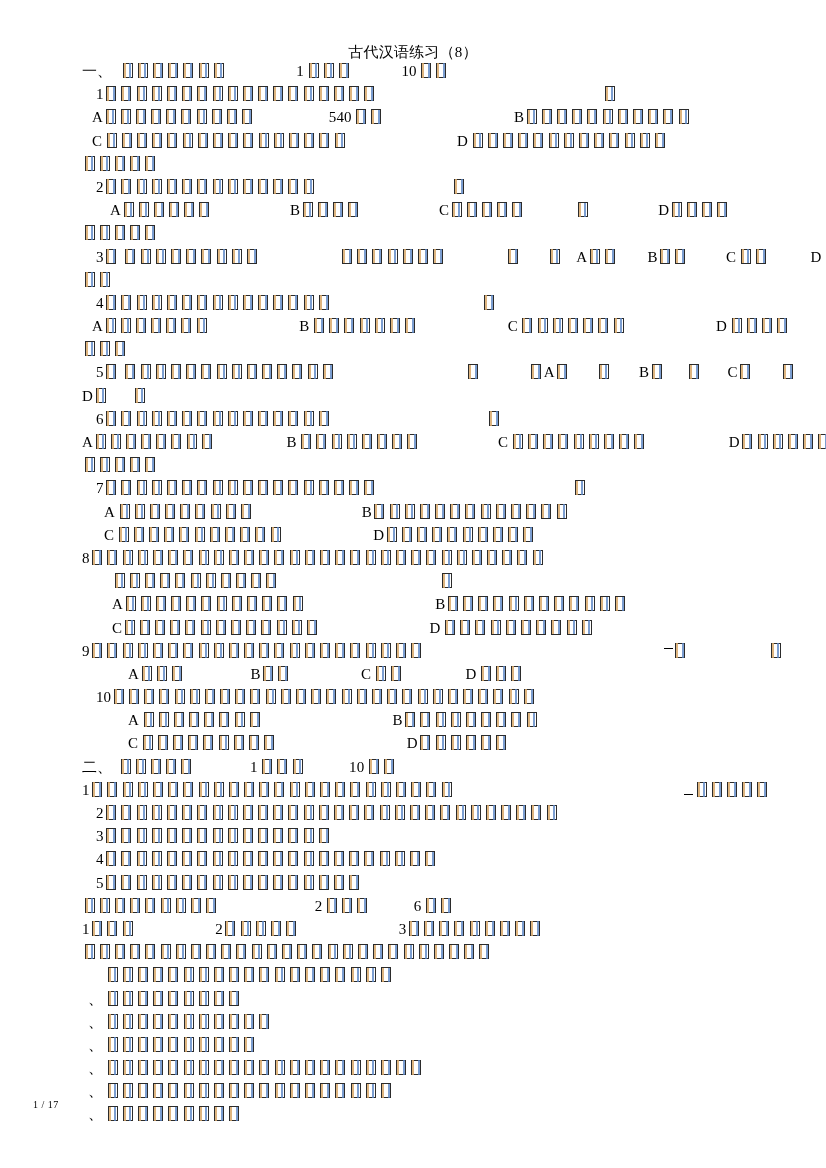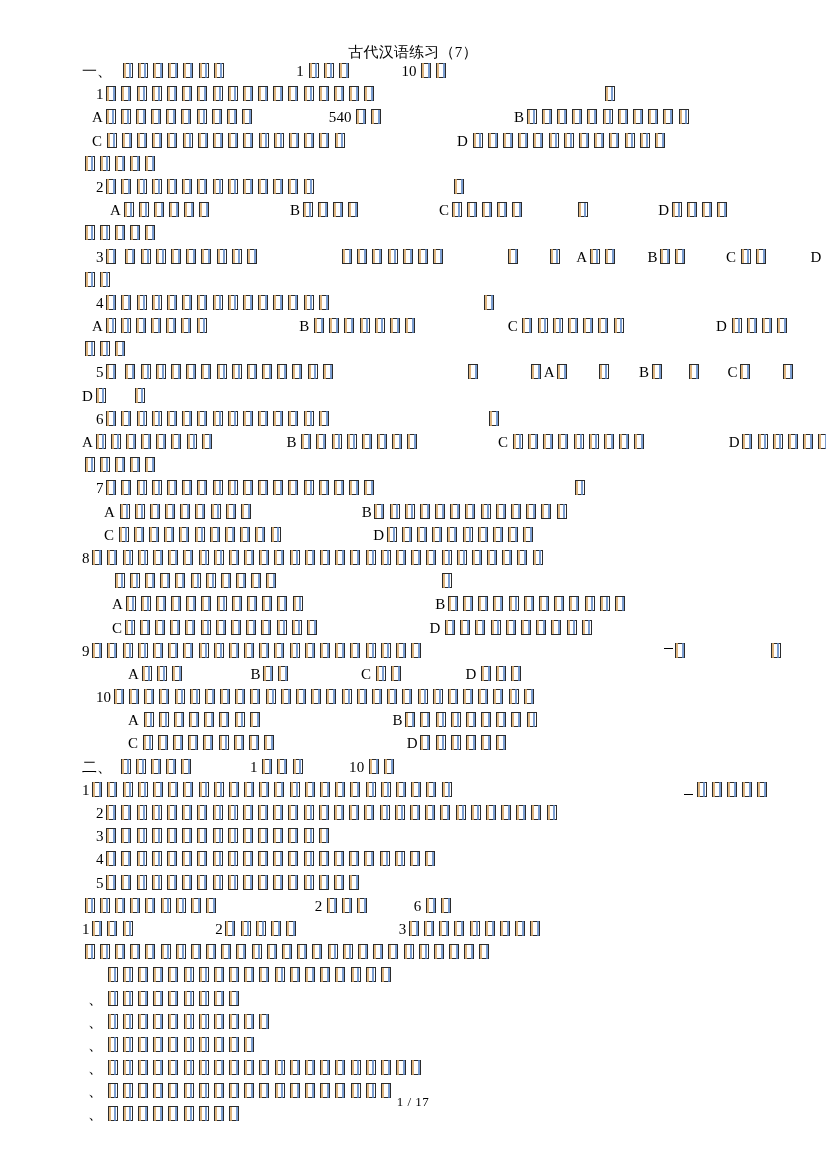--- a/index.html
+++ b/index.html
@@ -83,24 +83,25 @@
     letter-spacing: 0.1px;
   }
   .cjk-ok {
     font-family: "Liberation Serif", "DejaVu Serif", serif;
   }
   .sp { display: inline-block; }
   .page-footer {
     position: absolute;
     left: 0; right: 0;
     bottom: 58px;
-    text-align: center;
-    font-size: 13px;
+    text-align: left;
+    font-size: 10px;
     font-family: "Liberation Serif", "DejaVu Serif", serif;
     letter-spacing: 0.5px;
+    padding-left: 33px;
   }
   .blank-underline {
     display: inline-block;
     border-bottom: 1px solid #000;
     width: 9px;
     height: 13px;
     vertical-align: baseline;
     margin-right: 1px;
   }
   .dash-mark {
@@ -114,19 +115,19 @@
     display: inline-block;
     width: 11px;
     font-size: 15px;
   }
 </style>
 </head>
 <body>
 
 <div class="page">
 
-  <div class="doc-title">古代汉语练习（7）</div>
+  <div class="doc-title">古代汉语练习（8）</div>
 
   <div class="body-text" id="body-root"><div class="line"><span class="cjk-ok">一、</span><span class="sp" style="width:8px"></span><span class="tofu"></span><span class="tofu"></span><span class="tofu"></span><span class="tofu"></span><span class="tofu"></span><span class="tofu"></span><span class="tofu"></span><span class="sp" style="width:70px"></span><span class="ascii">1</span><span class="sp" style="width:2px"></span><span class="tofu"></span><span class="tofu"></span><span class="tofu"></span><span class="sp" style="width:50px"></span><span class="ascii">10</span><span class="sp" style="width:2px"></span><span class="tofu"></span><span class="tofu"></span></div><div class="line"><span class="sp" style="width:14px"></span><span class="ascii">1</span><span class="tofu"></span><span class="tofu"></span><span class="tofu"></span><span class="tofu"></span><span class="tofu"></span><span class="tofu"></span><span class="tofu"></span><span class="tofu"></span><span class="tofu"></span><span class="tofu"></span><span class="tofu"></span><span class="tofu"></span><span class="tofu"></span><span class="tofu"></span><span class="tofu"></span><span class="tofu"></span><span class="tofu"></span><span class="tofu"></span><span class="sp" style="width:225px"></span><span class="tofu"></span></div><div class="line"><span class="sp" style="width:10px"></span><span class="ascii">A</span><span class="tofu"></span><span class="tofu"></span><span class="tofu"></span><span class="tofu"></span><span class="tofu"></span><span class="tofu"></span><span class="tofu"></span><span class="tofu"></span><span class="tofu"></span><span class="tofu"></span><span class="sp" style="width:74px"></span><span class="ascii">540</span><span class="sp" style="width:2px"></span><span class="tofu"></span><span class="tofu"></span><span class="sp" style="width:130px"></span><span class="ascii">B</span><span class="tofu"></span><span class="tofu"></span><span class="tofu"></span><span class="tofu"></span><span class="tofu"></span><span class="tofu"></span><span class="tofu"></span><span class="tofu"></span><span class="tofu"></span><span class="tofu"></span><span class="tofu"></span></div><div class="line"><span class="sp" style="width:10px"></span><span class="ascii">C</span><span class="sp" style="width:2px"></span><span class="tofu"></span><span class="tofu"></span><span class="tofu"></span><span class="tofu"></span><span class="tofu"></span><span class="tofu"></span><span class="tofu"></span><span class="tofu"></span><span class="tofu"></span><span class="tofu"></span><span class="tofu"></span><span class="tofu"></span><span class="tofu"></span><span class="tofu"></span><span class="tofu"></span><span class="tofu"></span><span class="sp" style="width:110px"></span><span class="ascii">D</span><span class="sp" style="width:2px"></span><span class="tofu"></span><span class="tofu"></span><span class="tofu"></span><span class="tofu"></span><span class="tofu"></span><span class="tofu"></span><span class="tofu"></span><span class="tofu"></span><span class="tofu"></span><span class="tofu"></span><span class="tofu"></span><span class="tofu"></span><span class="tofu"></span></div><div class="line"><span class="tofu"></span><span class="tofu"></span><span class="tofu"></span><span class="tofu"></span><span class="tofu"></span></div><div class="line"><span class="sp" style="width:14px"></span><span class="ascii">2</span><span class="tofu"></span><span class="tofu"></span><span class="tofu"></span><span class="tofu"></span><span class="tofu"></span><span class="tofu"></span><span class="tofu"></span><span class="tofu"></span><span class="tofu"></span><span class="tofu"></span><span class="tofu"></span><span class="tofu"></span><span class="tofu"></span><span class="tofu"></span><span class="sp" style="width:135px"></span><span class="tofu"></span></div><div class="line"><span class="sp" style="width:28px"></span><span class="ascii">A</span><span class="tofu"></span><span class="tofu"></span><span class="tofu"></span><span class="tofu"></span><span class="tofu"></span><span class="tofu"></span><span class="sp" style="width:78px"></span><span class="ascii">B</span><span class="tofu"></span><span class="tofu"></span><span class="tofu"></span><span class="tofu"></span><span class="sp" style="width:78px"></span><span class="ascii">C</span><span class="tofu"></span><span class="tofu"></span><span class="tofu"></span><span class="tofu"></span><span class="tofu"></span><span class="sp" style="width:50px"></span><span class="tofu"></span><span class="sp" style="width:68px"></span><span class="ascii">D</span><span class="tofu"></span><span class="tofu"></span><span class="tofu"></span><span class="tofu"></span></div><div class="line"><span class="tofu"></span><span class="tofu"></span><span class="tofu"></span><span class="tofu"></span><span class="tofu"></span></div><div class="line"><span class="sp" style="width:14px"></span><span class="ascii">3</span><span class="tofu"></span><span class="sp" style="width:4px"></span><span class="tofu"></span><span class="tofu"></span><span class="tofu"></span><span class="tofu"></span><span class="tofu"></span><span class="tofu"></span><span class="tofu"></span><span class="tofu"></span><span class="tofu"></span><span class="sp" style="width:80px"></span><span class="tofu"></span><span class="tofu"></span><span class="tofu"></span><span class="tofu"></span><span class="tofu"></span><span class="tofu"></span><span class="tofu"></span><span class="sp" style="width:60px"></span><span class="tofu"></span><span class="sp" style="width:26px"></span><span class="tofu"></span><span class="sp" style="width:14px"></span><span class="ascii">A</span><span class="tofu"></span><span class="tofu"></span><span class="sp" style="width:30px"></span><span class="ascii">B</span><span class="tofu"></span><span class="tofu"></span><span class="sp" style="width:38px"></span><span class="ascii">C</span><span class="sp" style="width:2px"></span><span class="tofu"></span><span class="tofu"></span><span class="sp" style="width:42px"></span><span class="ascii">D</span></div><div class="line"><span class="tofu"></span><span class="tofu"></span></div><div class="line"><span class="sp" style="width:14px"></span><span class="ascii">4</span><span class="tofu"></span><span class="tofu"></span><span class="tofu"></span><span class="tofu"></span><span class="tofu"></span><span class="tofu"></span><span class="tofu"></span><span class="tofu"></span><span class="tofu"></span><span class="tofu"></span><span class="tofu"></span><span class="tofu"></span><span class="tofu"></span><span class="tofu"></span><span class="tofu"></span><span class="sp" style="width:150px"></span><span class="tofu"></span></div><div class="line"><span class="sp" style="width:10px"></span><span class="ascii">A</span><span class="tofu"></span><span class="tofu"></span><span class="tofu"></span><span class="tofu"></span><span class="tofu"></span><span class="tofu"></span><span class="tofu"></span><span class="sp" style="width:90px"></span><span class="ascii">B</span><span class="sp" style="width:2px"></span><span class="tofu"></span><span class="tofu"></span><span class="tofu"></span><span class="tofu"></span><span class="tofu"></span><span class="tofu"></span><span class="tofu"></span><span class="sp" style="width:90px"></span><span class="ascii">C</span><span class="sp" style="width:2px"></span><span class="tofu"></span><span class="tofu"></span><span class="tofu"></span><span class="tofu"></span><span class="tofu"></span><span class="tofu"></span><span class="tofu"></span><span class="sp" style="width:90px"></span><span class="ascii">D</span><span class="sp" style="width:2px"></span><span class="tofu"></span><span class="tofu"></span><span class="tofu"></span><span class="tofu"></span></div><div class="line"><span class="tofu"></span><span class="tofu"></span><span class="tofu"></span></div><div class="line"><span class="sp" style="width:14px"></span><span class="ascii">5</span><span class="tofu"></span><span class="sp" style="width:4px"></span><span class="tofu"></span><span class="tofu"></span><span class="tofu"></span><span class="tofu"></span><span class="tofu"></span><span class="tofu"></span><span class="tofu"></span><span class="tofu"></span><span class="tofu"></span><span class="tofu"></span><span class="tofu"></span><span class="tofu"></span><span class="tofu"></span><span class="tofu"></span><span class="sp" style="width:130px"></span><span class="tofu"></span><span class="sp" style="width:48px"></span><span class="tofu"></span><span class="ascii">A</span><span class="tofu"></span><span class="sp" style="width:26px"></span><span class="tofu"></span><span class="sp" style="width:28px"></span><span class="ascii">B</span><span class="tofu"></span><span class="sp" style="width:22px"></span><span class="tofu"></span><span class="sp" style="width:26px"></span><span class="ascii">C</span><span class="tofu"></span><span class="sp" style="width:28px"></span><span class="tofu"></span></div><div class="line"><span class="ascii">D</span><span class="tofu"></span><span class="sp" style="width:24px"></span><span class="tofu"></span></div><div class="line"><span class="sp" style="width:14px"></span><span class="ascii">6</span><span class="tofu"></span><span class="tofu"></span><span class="tofu"></span><span class="tofu"></span><span class="tofu"></span><span class="tofu"></span><span class="tofu"></span><span class="tofu"></span><span class="tofu"></span><span class="tofu"></span><span class="tofu"></span><span class="tofu"></span><span class="tofu"></span><span class="tofu"></span><span class="tofu"></span><span class="sp" style="width:155px"></span><span class="tofu"></span></div><div class="line"><span class="ascii">A</span><span class="tofu"></span><span class="tofu"></span><span class="tofu"></span><span class="tofu"></span><span class="tofu"></span><span class="tofu"></span><span class="tofu"></span><span class="tofu"></span><span class="sp" style="width:72px"></span><span class="ascii">B</span><span class="sp" style="width:2px"></span><span class="tofu"></span><span class="tofu"></span><span class="tofu"></span><span class="tofu"></span><span class="tofu"></span><span class="tofu"></span><span class="tofu"></span><span class="tofu"></span><span class="sp" style="width:78px"></span><span class="ascii">C</span><span class="sp" style="width:2px"></span><span class="tofu"></span><span class="tofu"></span><span class="tofu"></span><span class="tofu"></span><span class="tofu"></span><span class="tofu"></span><span class="tofu"></span><span class="tofu"></span><span class="tofu"></span><span class="sp" style="width:82px"></span><span class="ascii">D</span><span class="tofu"></span><span class="tofu"></span><span class="tofu"></span><span class="tofu"></span><span class="tofu"></span><span class="tofu"></span><span class="tofu"></span></div><div class="line"><span class="tofu"></span><span class="tofu"></span><span class="tofu"></span><span class="tofu"></span><span class="tofu"></span></div><div class="line"><span class="sp" style="width:14px"></span><span class="ascii">7</span><span class="tofu"></span><span class="tofu"></span><span class="tofu"></span><span class="tofu"></span><span class="tofu"></span><span class="tofu"></span><span class="tofu"></span><span class="tofu"></span><span class="tofu"></span><span class="tofu"></span><span class="tofu"></span><span class="tofu"></span><span class="tofu"></span><span class="tofu"></span><span class="tofu"></span><span class="tofu"></span><span class="tofu"></span><span class="tofu"></span><span class="sp" style="width:195px"></span><span class="tofu"></span></div><div class="line"><span class="sp" style="width:22px"></span><span class="ascii">A</span><span class="sp" style="width:2px"></span><span class="tofu"></span><span class="tofu"></span><span class="tofu"></span><span class="tofu"></span><span class="tofu"></span><span class="tofu"></span><span class="tofu"></span><span class="tofu"></span><span class="tofu"></span><span class="sp" style="width:108px"></span><span class="ascii">B</span><span class="tofu"></span><span class="tofu"></span><span class="tofu"></span><span class="tofu"></span><span class="tofu"></span><span class="tofu"></span><span class="tofu"></span><span class="tofu"></span><span class="tofu"></span><span class="tofu"></span><span class="tofu"></span><span class="tofu"></span><span class="tofu"></span></div><div class="line"><span class="sp" style="width:22px"></span><span class="ascii">C</span><span class="sp" style="width:2px"></span><span class="tofu"></span><span class="tofu"></span><span class="tofu"></span><span class="tofu"></span><span class="tofu"></span><span class="tofu"></span><span class="tofu"></span><span class="tofu"></span><span class="tofu"></span><span class="tofu"></span><span class="tofu"></span><span class="sp" style="width:90px"></span><span class="ascii">D</span><span class="tofu"></span><span class="tofu"></span><span class="tofu"></span><span class="tofu"></span><span class="tofu"></span><span class="tofu"></span><span class="tofu"></span><span class="tofu"></span><span class="tofu"></span><span class="tofu"></span></div><div class="line"><span class="ascii">8</span><span class="tofu"></span><span class="tofu"></span><span class="tofu"></span><span class="tofu"></span><span class="tofu"></span><span class="tofu"></span><span class="tofu"></span><span class="tofu"></span><span class="tofu"></span><span class="tofu"></span><span class="tofu"></span><span class="tofu"></span><span class="tofu"></span><span class="tofu"></span><span class="tofu"></span><span class="tofu"></span><span class="tofu"></span><span class="tofu"></span><span class="tofu"></span><span class="tofu"></span><span class="tofu"></span><span class="tofu"></span><span class="tofu"></span><span class="tofu"></span><span class="tofu"></span><span class="tofu"></span><span class="tofu"></span><span class="tofu"></span><span class="tofu"></span><span class="tofu"></span></div><div class="line"><span class="sp" style="width:30px"></span><span class="tofu"></span><span class="tofu"></span><span class="tofu"></span><span class="tofu"></span><span class="tofu"></span><span class="tofu"></span><span class="tofu"></span><span class="tofu"></span><span class="tofu"></span><span class="tofu"></span><span class="tofu"></span><span class="sp" style="width:160px"></span><span class="tofu"></span></div><div class="line"><span class="sp" style="width:30px"></span><span class="ascii">A</span><span class="tofu"></span><span class="tofu"></span><span class="tofu"></span><span class="tofu"></span><span class="tofu"></span><span class="tofu"></span><span class="tofu"></span><span class="tofu"></span><span class="tofu"></span><span class="tofu"></span><span class="tofu"></span><span class="tofu"></span><span class="sp" style="width:130px"></span><span class="ascii">B</span><span class="tofu"></span><span class="tofu"></span><span class="tofu"></span><span class="tofu"></span><span class="tofu"></span><span class="tofu"></span><span class="tofu"></span><span class="tofu"></span><span class="tofu"></span><span class="tofu"></span><span class="tofu"></span><span class="tofu"></span></div><div class="line"><span class="sp" style="width:30px"></span><span class="ascii">C</span><span class="tofu"></span><span class="tofu"></span><span class="tofu"></span><span class="tofu"></span><span class="tofu"></span><span class="tofu"></span><span class="tofu"></span><span class="tofu"></span><span class="tofu"></span><span class="tofu"></span><span class="tofu"></span><span class="tofu"></span><span class="tofu"></span><span class="sp" style="width:110px"></span><span class="ascii">D</span><span class="sp" style="width:2px"></span><span class="tofu"></span><span class="tofu"></span><span class="tofu"></span><span class="tofu"></span><span class="tofu"></span><span class="tofu"></span><span class="tofu"></span><span class="tofu"></span><span class="tofu"></span><span class="tofu"></span></div><div class="line"><span class="ascii">9</span><span class="tofu"></span><span class="tofu"></span><span class="tofu"></span><span class="tofu"></span><span class="tofu"></span><span class="tofu"></span><span class="tofu"></span><span class="tofu"></span><span class="tofu"></span><span class="tofu"></span><span class="tofu"></span><span class="tofu"></span><span class="tofu"></span><span class="tofu"></span><span class="tofu"></span><span class="tofu"></span><span class="tofu"></span><span class="tofu"></span><span class="tofu"></span><span class="tofu"></span><span class="tofu"></span><span class="tofu"></span><span class="sp" style="width:240px"></span><span class="dash-mark"></span><span class="tofu"></span><span class="sp" style="width:80px"></span><span class="tofu"></span></div><div class="line"><span class="sp" style="width:46px"></span><span class="ascii">A</span><span class="tofu"></span><span class="tofu"></span><span class="tofu"></span><span class="sp" style="width:66px"></span><span class="ascii">B</span><span class="tofu"></span><span class="tofu"></span><span class="sp" style="width:70px"></span><span class="ascii">C</span><span class="sp" style="width:2px"></span><span class="tofu"></span><span class="tofu"></span><span class="sp" style="width:62px"></span><span class="ascii">D</span><span class="sp" style="width:2px"></span><span class="tofu"></span><span class="tofu"></span><span class="tofu"></span></div><div class="line"><span class="sp" style="width:14px"></span><span class="ascii">10</span><span class="tofu"></span><span class="tofu"></span><span class="tofu"></span><span class="tofu"></span><span class="tofu"></span><span class="tofu"></span><span class="tofu"></span><span class="tofu"></span><span class="tofu"></span><span class="tofu"></span><span class="tofu"></span><span class="tofu"></span><span class="tofu"></span><span class="tofu"></span><span class="tofu"></span><span class="tofu"></span><span class="tofu"></span><span class="tofu"></span><span class="tofu"></span><span class="tofu"></span><span class="tofu"></span><span class="tofu"></span><span class="tofu"></span><span class="tofu"></span><span class="tofu"></span><span class="tofu"></span><span class="tofu"></span><span class="tofu"></span><span class="sp" style="width:290px"></span><span class="tofu"></span></div><div class="line"><span class="sp" style="width:46px"></span><span class="ascii">A</span><span class="sp" style="width:2px"></span><span class="tofu"></span><span class="tofu"></span><span class="tofu"></span><span class="tofu"></span><span class="tofu"></span><span class="tofu"></span><span class="tofu"></span><span class="tofu"></span><span class="sp" style="width:130px"></span><span class="ascii">B</span><span class="tofu"></span><span class="tofu"></span><span class="tofu"></span><span class="tofu"></span><span class="tofu"></span><span class="tofu"></span><span class="tofu"></span><span class="tofu"></span><span class="tofu"></span></div><div class="line"><span class="sp" style="width:46px"></span><span class="ascii">C</span><span class="sp" style="width:2px"></span><span class="tofu"></span><span class="tofu"></span><span class="tofu"></span><span class="tofu"></span><span class="tofu"></span><span class="tofu"></span><span class="tofu"></span><span class="tofu"></span><span class="tofu"></span><span class="sp" style="width:130px"></span><span class="ascii">D</span><span class="tofu"></span><span class="tofu"></span><span class="tofu"></span><span class="tofu"></span><span class="tofu"></span><span class="tofu"></span></div><div class="line"><span class="cjk-ok">二、</span><span class="sp" style="width:6px"></span><span class="tofu"></span><span class="tofu"></span><span class="tofu"></span><span class="tofu"></span><span class="tofu"></span><span class="sp" style="width:56px"></span><span class="ascii">1</span><span class="sp" style="width:2px"></span><span class="tofu"></span><span class="tofu"></span><span class="tofu"></span><span class="sp" style="width:44px"></span><span class="ascii">10</span><span class="sp" style="width:2px"></span><span class="tofu"></span><span class="tofu"></span></div><div class="line"><span class="ascii">1</span><span class="tofu"></span><span class="tofu"></span><span class="tofu"></span><span class="tofu"></span><span class="tofu"></span><span class="tofu"></span><span class="tofu"></span><span class="tofu"></span><span class="tofu"></span><span class="tofu"></span><span class="tofu"></span><span class="tofu"></span><span class="tofu"></span><span class="tofu"></span><span class="tofu"></span><span class="tofu"></span><span class="tofu"></span><span class="tofu"></span><span class="tofu"></span><span class="tofu"></span><span class="tofu"></span><span class="tofu"></span><span class="tofu"></span><span class="tofu"></span><span class="sp" style="width:230px"></span><span class="blank-underline"></span><span class="tofu"></span><span class="tofu"></span><span class="tofu"></span><span class="tofu"></span><span class="tofu"></span><span class="sp" style="width:60px"></span><span class="ascii">1163</span><span class="sp" style="width:2px"></span></div><div class="line"><span class="sp" style="width:14px"></span><span class="ascii">2</span><span class="tofu"></span><span class="tofu"></span><span class="tofu"></span><span class="tofu"></span><span class="tofu"></span><span class="tofu"></span><span class="tofu"></span><span class="tofu"></span><span class="tofu"></span><span class="tofu"></span><span class="tofu"></span><span class="tofu"></span><span class="tofu"></span><span class="tofu"></span><span class="tofu"></span><span class="tofu"></span><span class="tofu"></span><span class="tofu"></span><span class="tofu"></span><span class="tofu"></span><span class="tofu"></span><span class="tofu"></span><span class="tofu"></span><span class="tofu"></span><span class="tofu"></span><span class="tofu"></span><span class="tofu"></span><span class="tofu"></span><span class="tofu"></span><span class="tofu"></span></div><div class="line"><span class="sp" style="width:14px"></span><span class="ascii">3</span><span class="tofu"></span><span class="tofu"></span><span class="tofu"></span><span class="tofu"></span><span class="tofu"></span><span class="tofu"></span><span class="tofu"></span><span class="tofu"></span><span class="tofu"></span><span class="tofu"></span><span class="tofu"></span><span class="tofu"></span><span class="tofu"></span><span class="tofu"></span><span class="tofu"></span></div><div class="line"><span class="sp" style="width:14px"></span><span class="ascii">4</span><span class="tofu"></span><span class="tofu"></span><span class="tofu"></span><span class="tofu"></span><span class="tofu"></span><span class="tofu"></span><span class="tofu"></span><span class="tofu"></span><span class="tofu"></span><span class="tofu"></span><span class="tofu"></span><span class="tofu"></span><span class="tofu"></span><span class="tofu"></span><span class="tofu"></span><span class="tofu"></span><span class="tofu"></span><span class="tofu"></span><span class="tofu"></span><span class="tofu"></span><span class="tofu"></span><span class="tofu"></span></div><div class="line"><span class="sp" style="width:14px"></span><span class="ascii">5</span><span class="tofu"></span><span class="tofu"></span><span class="tofu"></span><span class="tofu"></span><span class="tofu"></span><span class="tofu"></span><span class="tofu"></span><span class="tofu"></span><span class="tofu"></span><span class="tofu"></span><span class="tofu"></span><span class="tofu"></span><span class="tofu"></span><span class="tofu"></span><span class="tofu"></span><span class="tofu"></span><span class="tofu"></span></div><div class="line"><span class="tofu"></span><span class="tofu"></span><span class="tofu"></span><span class="tofu"></span><span class="tofu"></span><span class="tofu"></span><span class="tofu"></span><span class="tofu"></span><span class="tofu"></span><span class="sp" style="width:96px"></span><span class="ascii">2</span><span class="sp" style="width:2px"></span><span class="tofu"></span><span class="tofu"></span><span class="tofu"></span><span class="sp" style="width:44px"></span><span class="ascii">6</span><span class="sp" style="width:2px"></span><span class="tofu"></span><span class="tofu"></span></div><div class="line"><span class="ascii">1</span><span class="tofu"></span><span class="tofu"></span><span class="tofu"></span><span class="sp" style="width:80px"></span><span class="ascii">2</span><span class="tofu"></span><span class="tofu"></span><span class="tofu"></span><span class="tofu"></span><span class="tofu"></span><span class="sp" style="width:100px"></span><span class="ascii">3</span><span class="tofu"></span><span class="tofu"></span><span class="tofu"></span><span class="tofu"></span><span class="tofu"></span><span class="tofu"></span><span class="tofu"></span><span class="tofu"></span><span class="tofu"></span></div><div class="line"><span class="tofu"></span><span class="tofu"></span><span class="tofu"></span><span class="tofu"></span><span class="tofu"></span><span class="tofu"></span><span class="tofu"></span><span class="tofu"></span><span class="tofu"></span><span class="tofu"></span><span class="tofu"></span><span class="tofu"></span><span class="tofu"></span><span class="tofu"></span><span class="tofu"></span><span class="tofu"></span><span class="tofu"></span><span class="tofu"></span><span class="tofu"></span><span class="tofu"></span><span class="tofu"></span><span class="tofu"></span><span class="tofu"></span><span class="tofu"></span><span class="tofu"></span><span class="tofu"></span><span class="tofu"></span></div><div class="line"><span class="sp" style="width:6px"></span><span class="sp" style="width:11px"></span><span class="sp" style="width:6px"></span><span class="tofu"></span><span class="tofu"></span><span class="tofu"></span><span class="tofu"></span><span class="tofu"></span><span class="tofu"></span><span class="tofu"></span><span class="tofu"></span><span class="tofu"></span><span class="tofu"></span><span class="tofu"></span><span class="tofu"></span><span class="tofu"></span><span class="tofu"></span><span class="tofu"></span><span class="tofu"></span><span class="tofu"></span><span class="tofu"></span><span class="tofu"></span></div><div class="line"><span class="sp" style="width:6px"></span><span class="idc cjk-ok">、</span><span class="sp" style="width:6px"></span><span class="tofu"></span><span class="tofu"></span><span class="tofu"></span><span class="tofu"></span><span class="tofu"></span><span class="tofu"></span><span class="tofu"></span><span class="tofu"></span><span class="tofu"></span></div><div class="line"><span class="sp" style="width:6px"></span><span class="idc cjk-ok">、</span><span class="sp" style="width:6px"></span><span class="tofu"></span><span class="tofu"></span><span class="tofu"></span><span class="tofu"></span><span class="tofu"></span><span class="tofu"></span><span class="tofu"></span><span class="tofu"></span><span class="tofu"></span><span class="tofu"></span><span class="tofu"></span></div><div class="line"><span class="sp" style="width:6px"></span><span class="idc cjk-ok">、</span><span class="sp" style="width:6px"></span><span class="tofu"></span><span class="tofu"></span><span class="tofu"></span><span class="tofu"></span><span class="tofu"></span><span class="tofu"></span><span class="tofu"></span><span class="tofu"></span><span class="tofu"></span><span class="tofu"></span></div><div class="line"><span class="sp" style="width:6px"></span><span class="idc cjk-ok">、</span><span class="sp" style="width:6px"></span><span class="tofu"></span><span class="tofu"></span><span class="tofu"></span><span class="tofu"></span><span class="tofu"></span><span class="tofu"></span><span class="tofu"></span><span class="tofu"></span><span class="tofu"></span><span class="tofu"></span><span class="tofu"></span><span class="tofu"></span><span class="tofu"></span><span class="tofu"></span><span class="tofu"></span><span class="tofu"></span><span class="tofu"></span><span class="tofu"></span><span class="tofu"></span><span class="tofu"></span><span class="tofu"></span></div><div class="line"><span class="sp" style="width:6px"></span><span class="idc cjk-ok">、</span><span class="sp" style="width:6px"></span><span class="tofu"></span><span class="tofu"></span><span class="tofu"></span><span class="tofu"></span><span class="tofu"></span><span class="tofu"></span><span class="tofu"></span><span class="tofu"></span><span class="tofu"></span><span class="tofu"></span><span class="tofu"></span><span class="tofu"></span><span class="tofu"></span><span class="tofu"></span><span class="tofu"></span><span class="tofu"></span><span class="tofu"></span><span class="tofu"></span><span class="tofu"></span></div><div class="line"><span class="sp" style="width:6px"></span><span class="idc cjk-ok">、</span><span class="sp" style="width:6px"></span><span class="tofu"></span><span class="tofu"></span><span class="tofu"></span><span class="tofu"></span><span class="tofu"></span><span class="tofu"></span><span class="tofu"></span><span class="tofu"></span><span class="tofu"></span></div></div>
 
   <div class="page-footer">1 / 17</div>
 
 </div>
 
 </body></html>

